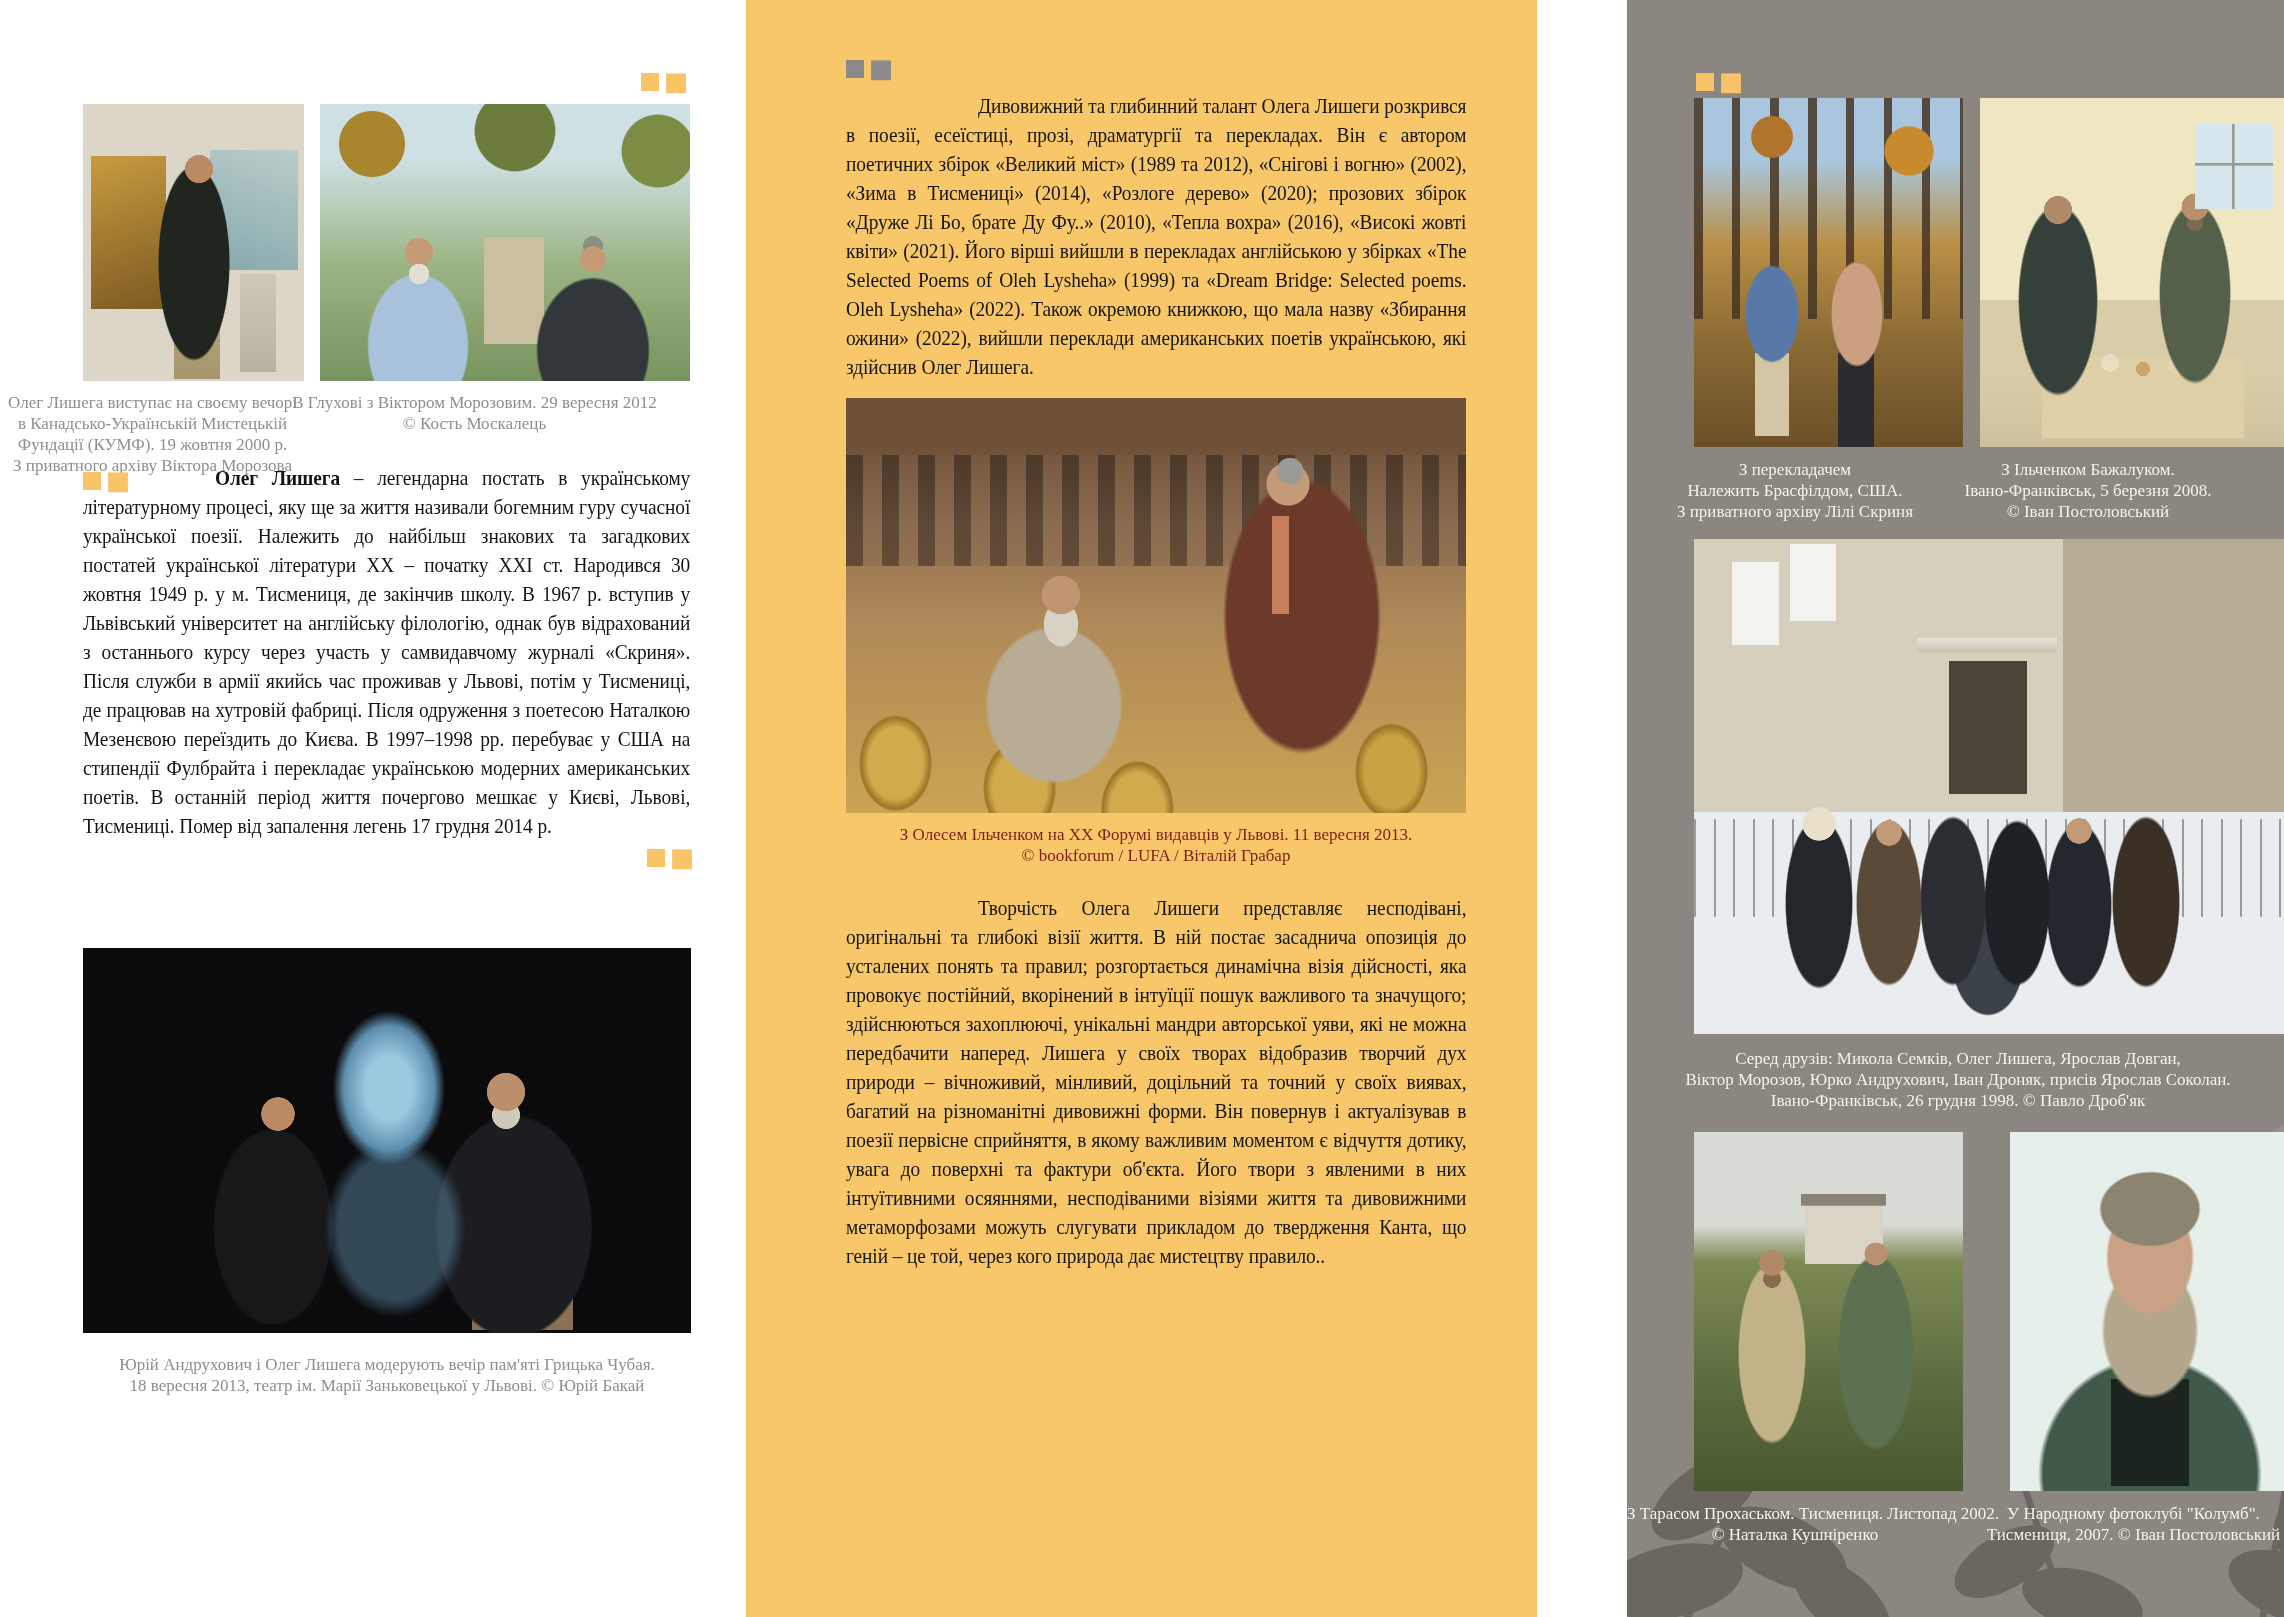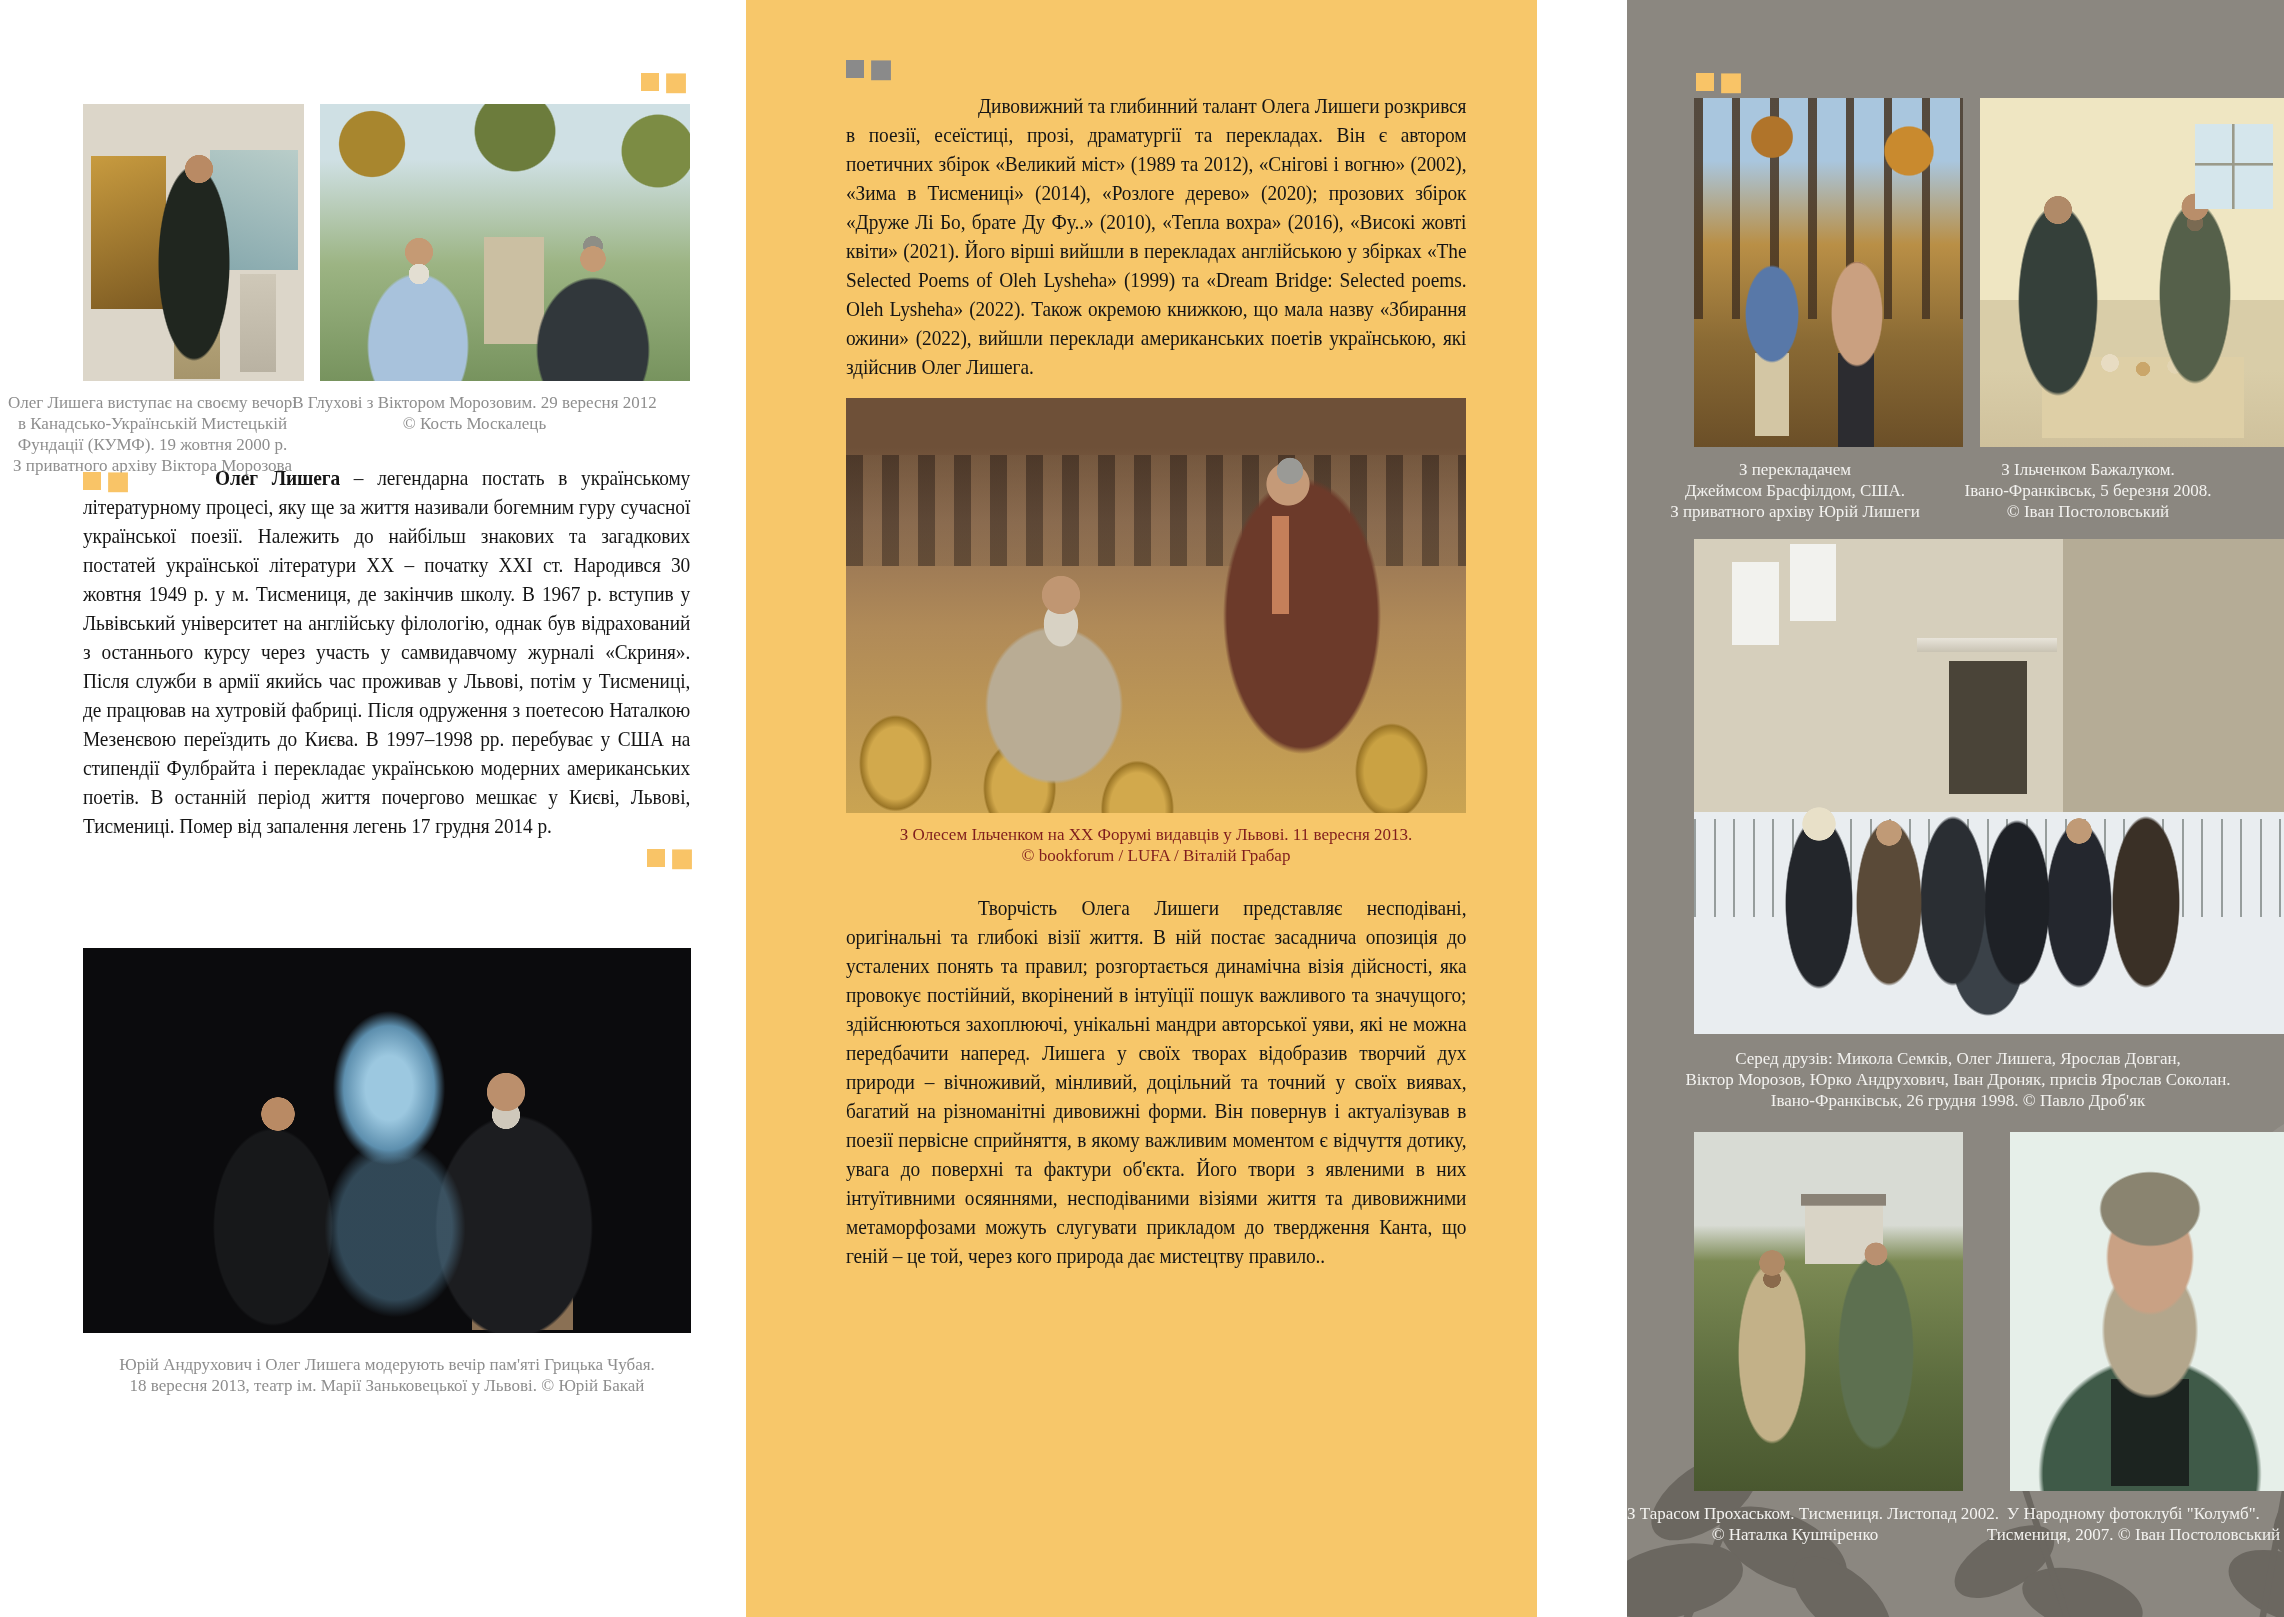--- a/index.html
+++ b/index.html
@@ -268,22 +268,22 @@
     <span class="qm qm-yellow" style="left:69px;top:73px">
         <i></i>
         <i></i>
       </span>
 
     <div class="photo ph-forest" style="left:67px;top:98px;width:269px;height:349px"></div>
     <div class="photo ph-workshop" style="left:353px;top:98px;width:309px;height:349px"></div>
 
     <div class="cap cap-white" style="left:0;top:459px;width:336px">
       <div>З перекладачем</div>
-      <div>Джеймсом Брасфілдом, США.</div>
-      <div>З приватного архіву Юрій Лишеги</div>
+      <div>Належить Брасфілдом, США.</div>
+      <div>З приватного архіву Лілі Скриня</div>
     </div>
     <div class="cap cap-white" style="left:260px;top:459px;width:402px">
       <div>З Ільченком Бажалуком.</div>
       <div>Івано-Франківськ, 5 березня 2008.</div>
       <div>© Іван Постоловський</div>
     </div>
 
     <div class="photo ph-winter" style="left:67px;top:539px;width:595px;height:495px"></div>
     <div class="cap cap-white" style="left:0;top:1048px;width:662px">
       <div>Серед друзів: Микола Семків, Олег Лишега, Ярослав Довган,</div>

